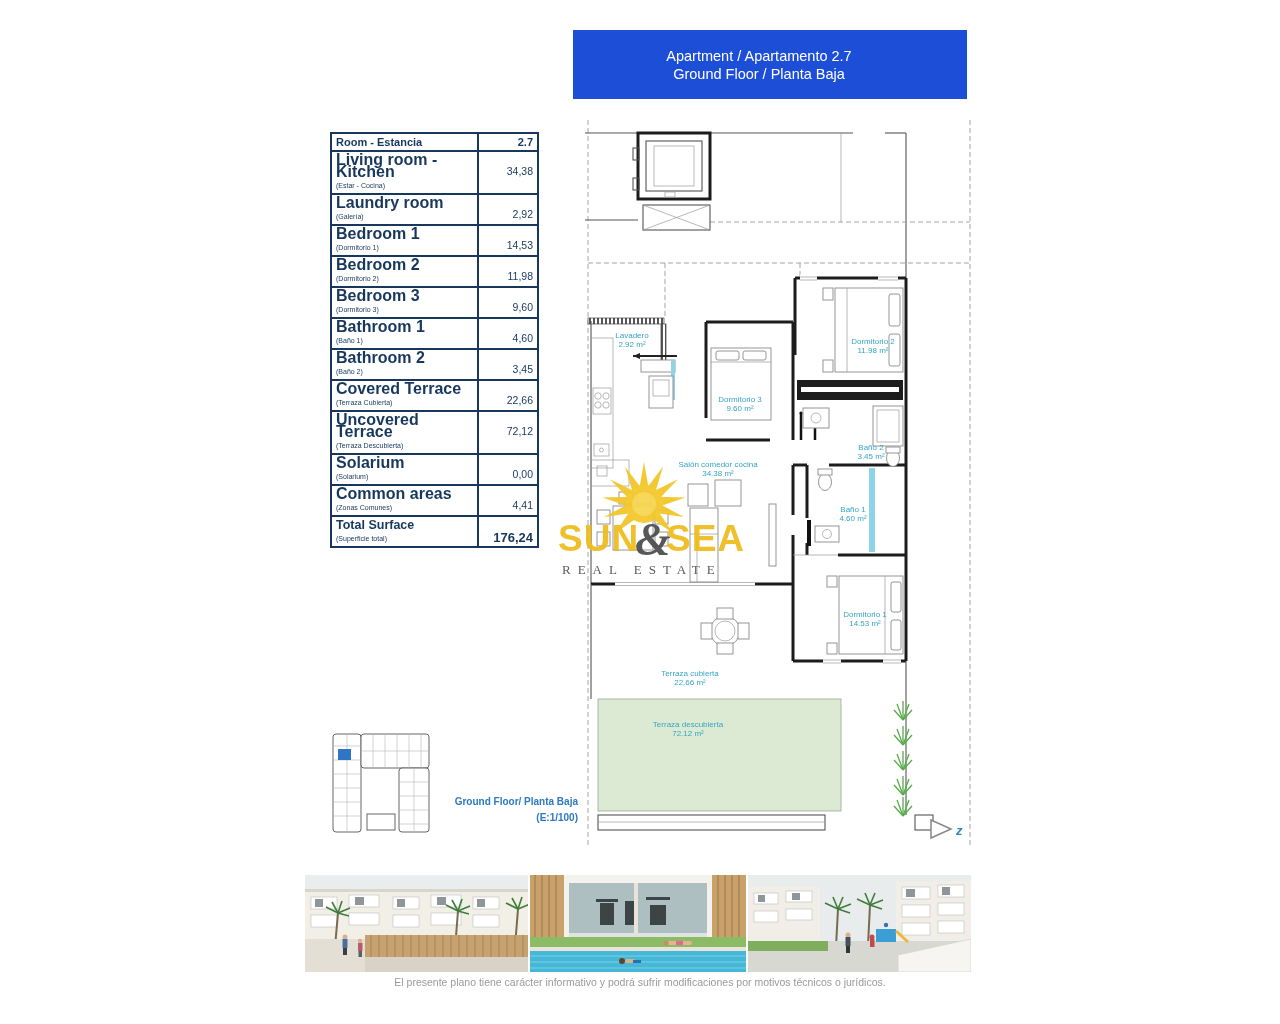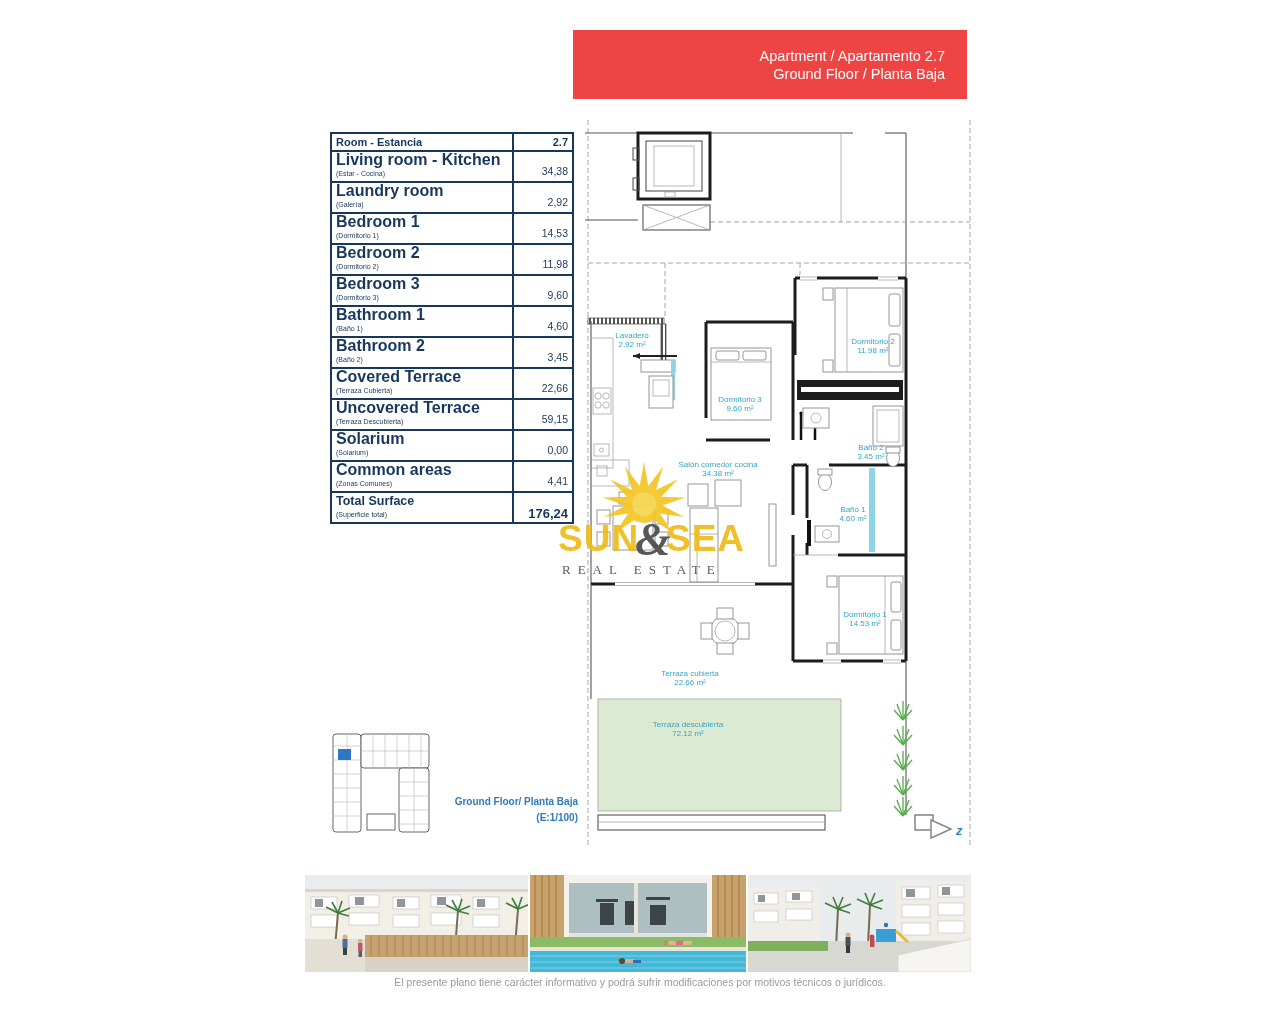--- a/index.html
+++ b/index.html
@@ -1,23 +1,23 @@
 <!DOCTYPE html>
 <html><head>
 <meta charset="utf-8">
 <style>
   html,body{margin:0;padding:0;background:#fff;}
   .page{position:relative;width:1280px;height:1024px;background:#ffffff;overflow:hidden;
         font-family:"Liberation Sans",sans-serif;}
   
-  .banner{position:absolute;left:573px;top:30px;width:394px;height:69px;background:#ef4444;
-          display:flex;flex-direction:column;justify-content:center;align-items:flex-end;
+  .banner{position:absolute;left:573px;top:30px;width:394px;height:69px;background:#1d4ed8;
+          display:flex;flex-direction:column;justify-content:center;align-items:center;
           padding-right:22px;box-sizing:border-box;color:#fff;font-size:14.5px;line-height:18px;}
   
-  .rtable{position:absolute;left:330px;top:132px;width:244px;border-collapse:collapse;
+  .rtable{position:absolute;left:330px;top:132px;width:209px;border-collapse:collapse;
           color:#17375d;}
   .rtable td{border:2px solid #17375d;padding:1px 4px;vertical-align:top;}
   .rtable .hdr td{font-weight:bold;font-size:11px;padding-top:2px;padding-bottom:2px;}
   .rtable .val{width:50px;text-align:right;font-size:10.5px;padding-top:13px;}
   .rname{font-weight:bold;font-size:16px;line-height:12px;padding-top:1px;}
   .rsub{font-size:7px;line-height:9px;padding:3px 0 2px 0;}
   .rtable .tot .rname{font-size:12.5px;}
   .rtable .tot .val{font-size:13px;font-weight:bold;vertical-align:middle;margin-top:20px;}
   
   .plan{position:absolute;left:585px;top:108px;}
@@ -107,21 +107,21 @@
             <div class="rname">Covered Terrace</div>
             <div class="rsub">(Terraza Cubierta)</div>
           </td>
           <td class="val">22,66</td>
         </tr>
     <tr>
           <td>
             <div class="rname">Uncovered Terrace</div>
             <div class="rsub">(Terraza Descubierta)</div>
           </td>
-          <td class="val">59,15</td>
+          <td class="val">72,12</td>
         </tr>
     <tr>
           <td>
             <div class="rname">Solarium</div>
             <div class="rsub">(Solarium)</div>
           </td>
           <td class="val">0,00</td>
         </tr>
     <tr>
           <td>

